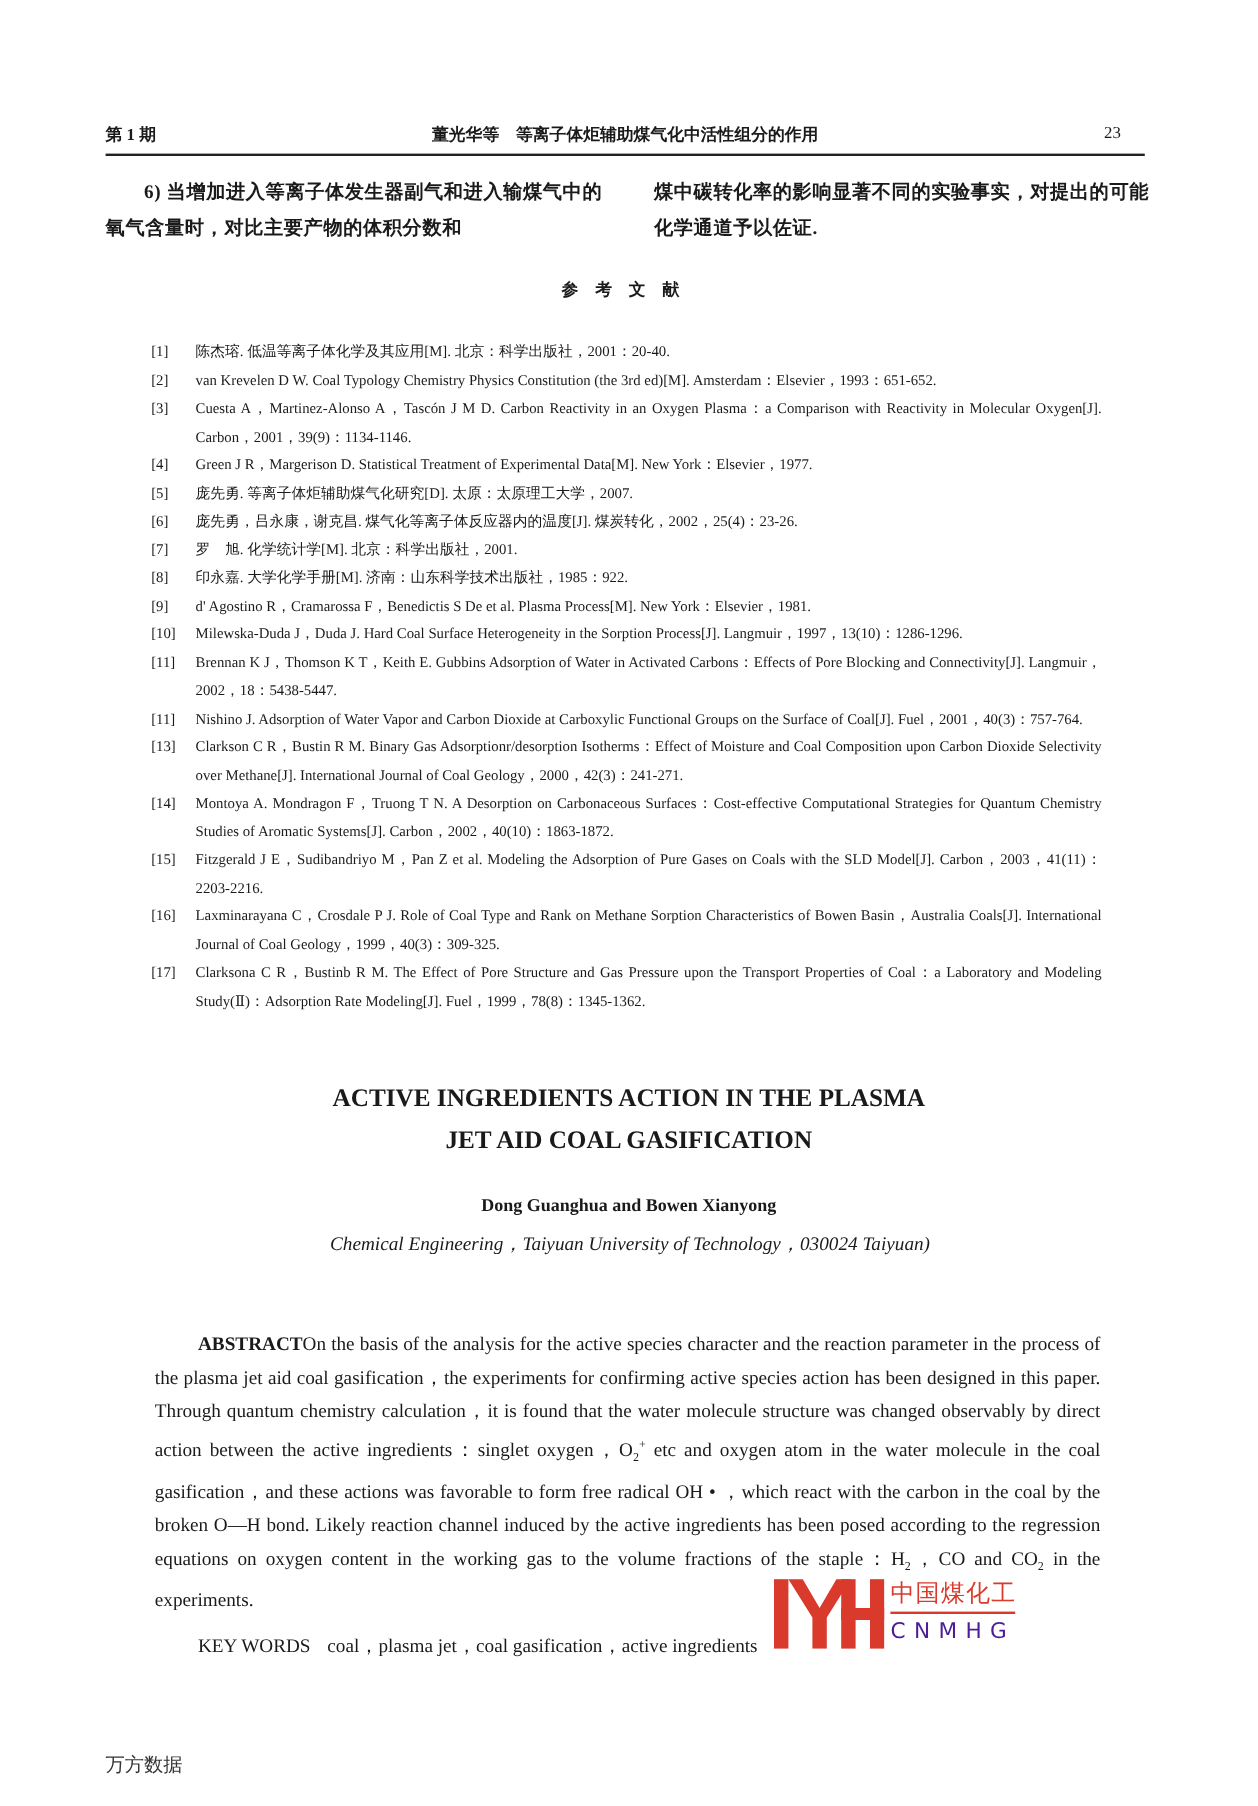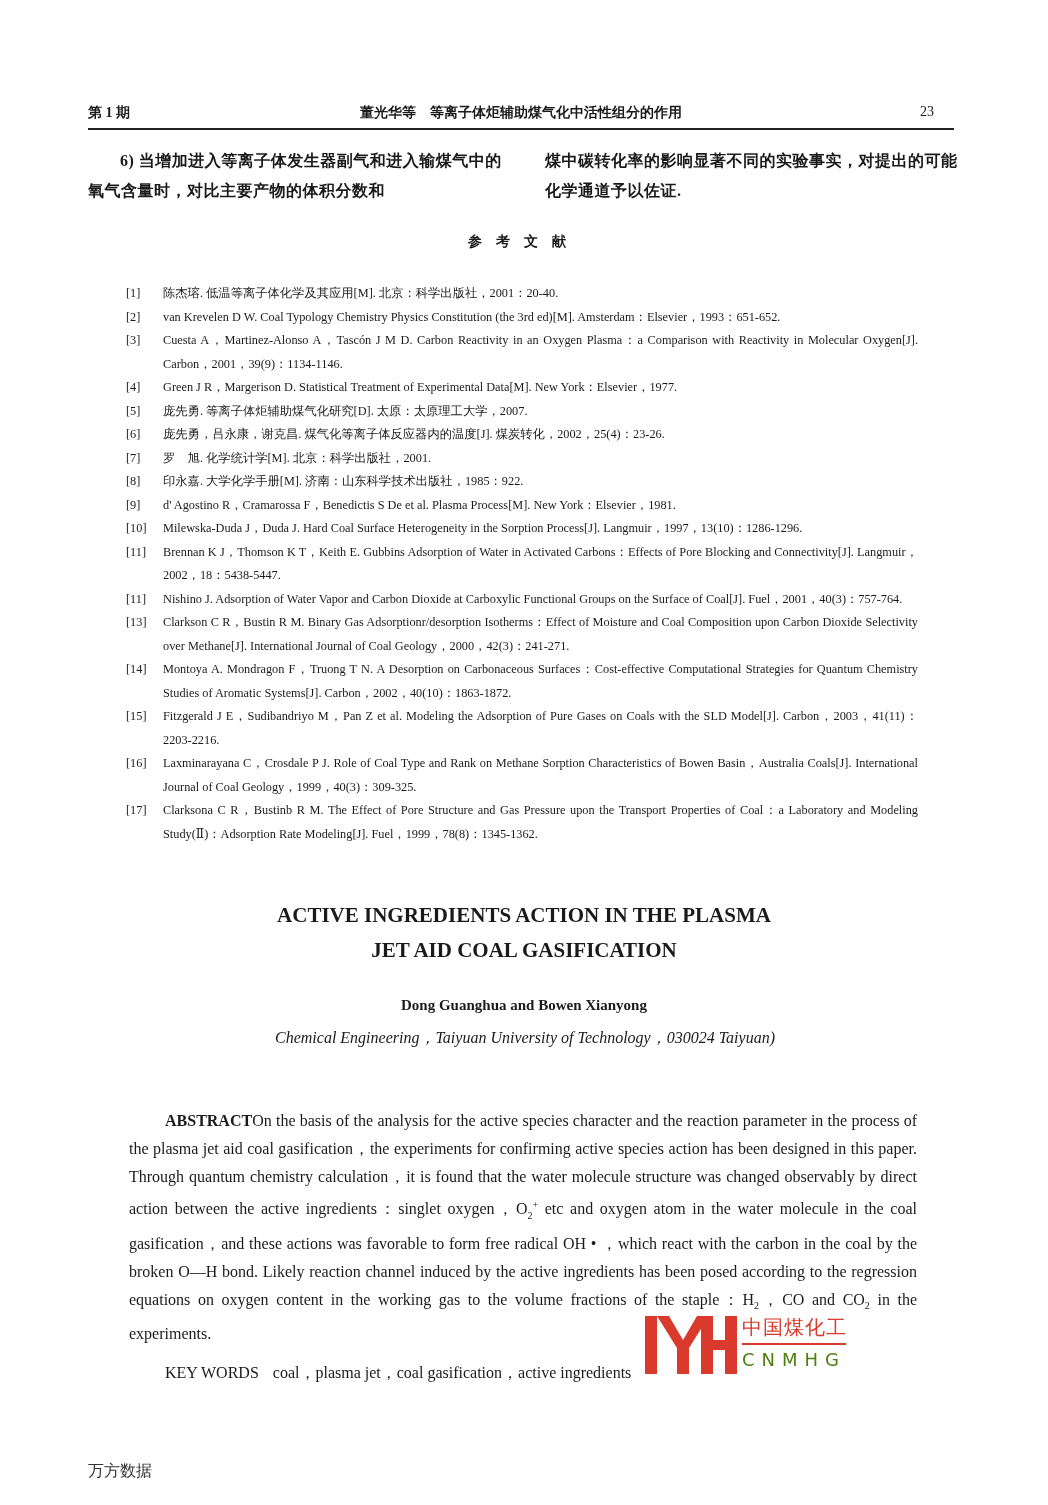--- a/index.html
+++ b/index.html
@@ -59,21 +59,21 @@
     background: #ffffff;
   }
   .logo .mark { position: absolute; left: 0; top: 0; width: 92px; height: 60px; }
   .logo .cn-name {
     position: absolute; left: 97px; top: 0; font-family: "DejaVu Sans", sans-serif;
     font-size: 20px; color: #d93a2b; letter-spacing: 1px;
   }
   .logo .rule { position: absolute; left: 97px; top: 29px; width: 104px; height: 2px; background: #d93a2b; }
   .logo .en-name {
     position: absolute; left: 97px; top: 35px; font-family: "DejaVu Sans", sans-serif;
-    font-size: 18px; color: #4d7c0f; letter-spacing: 7px;
+    font-size: 18px; color: #4c1d95; letter-spacing: 7px;
   }
   .footer {
     position: absolute; left: 88px; top: 1461px; font-family: "DejaVu Sans", sans-serif;
     font-size: 16px; color: #333; text-align: right;
   }
   sup, sub { font-size: 10px; }
 </style>
 </head>
 <body>
 

